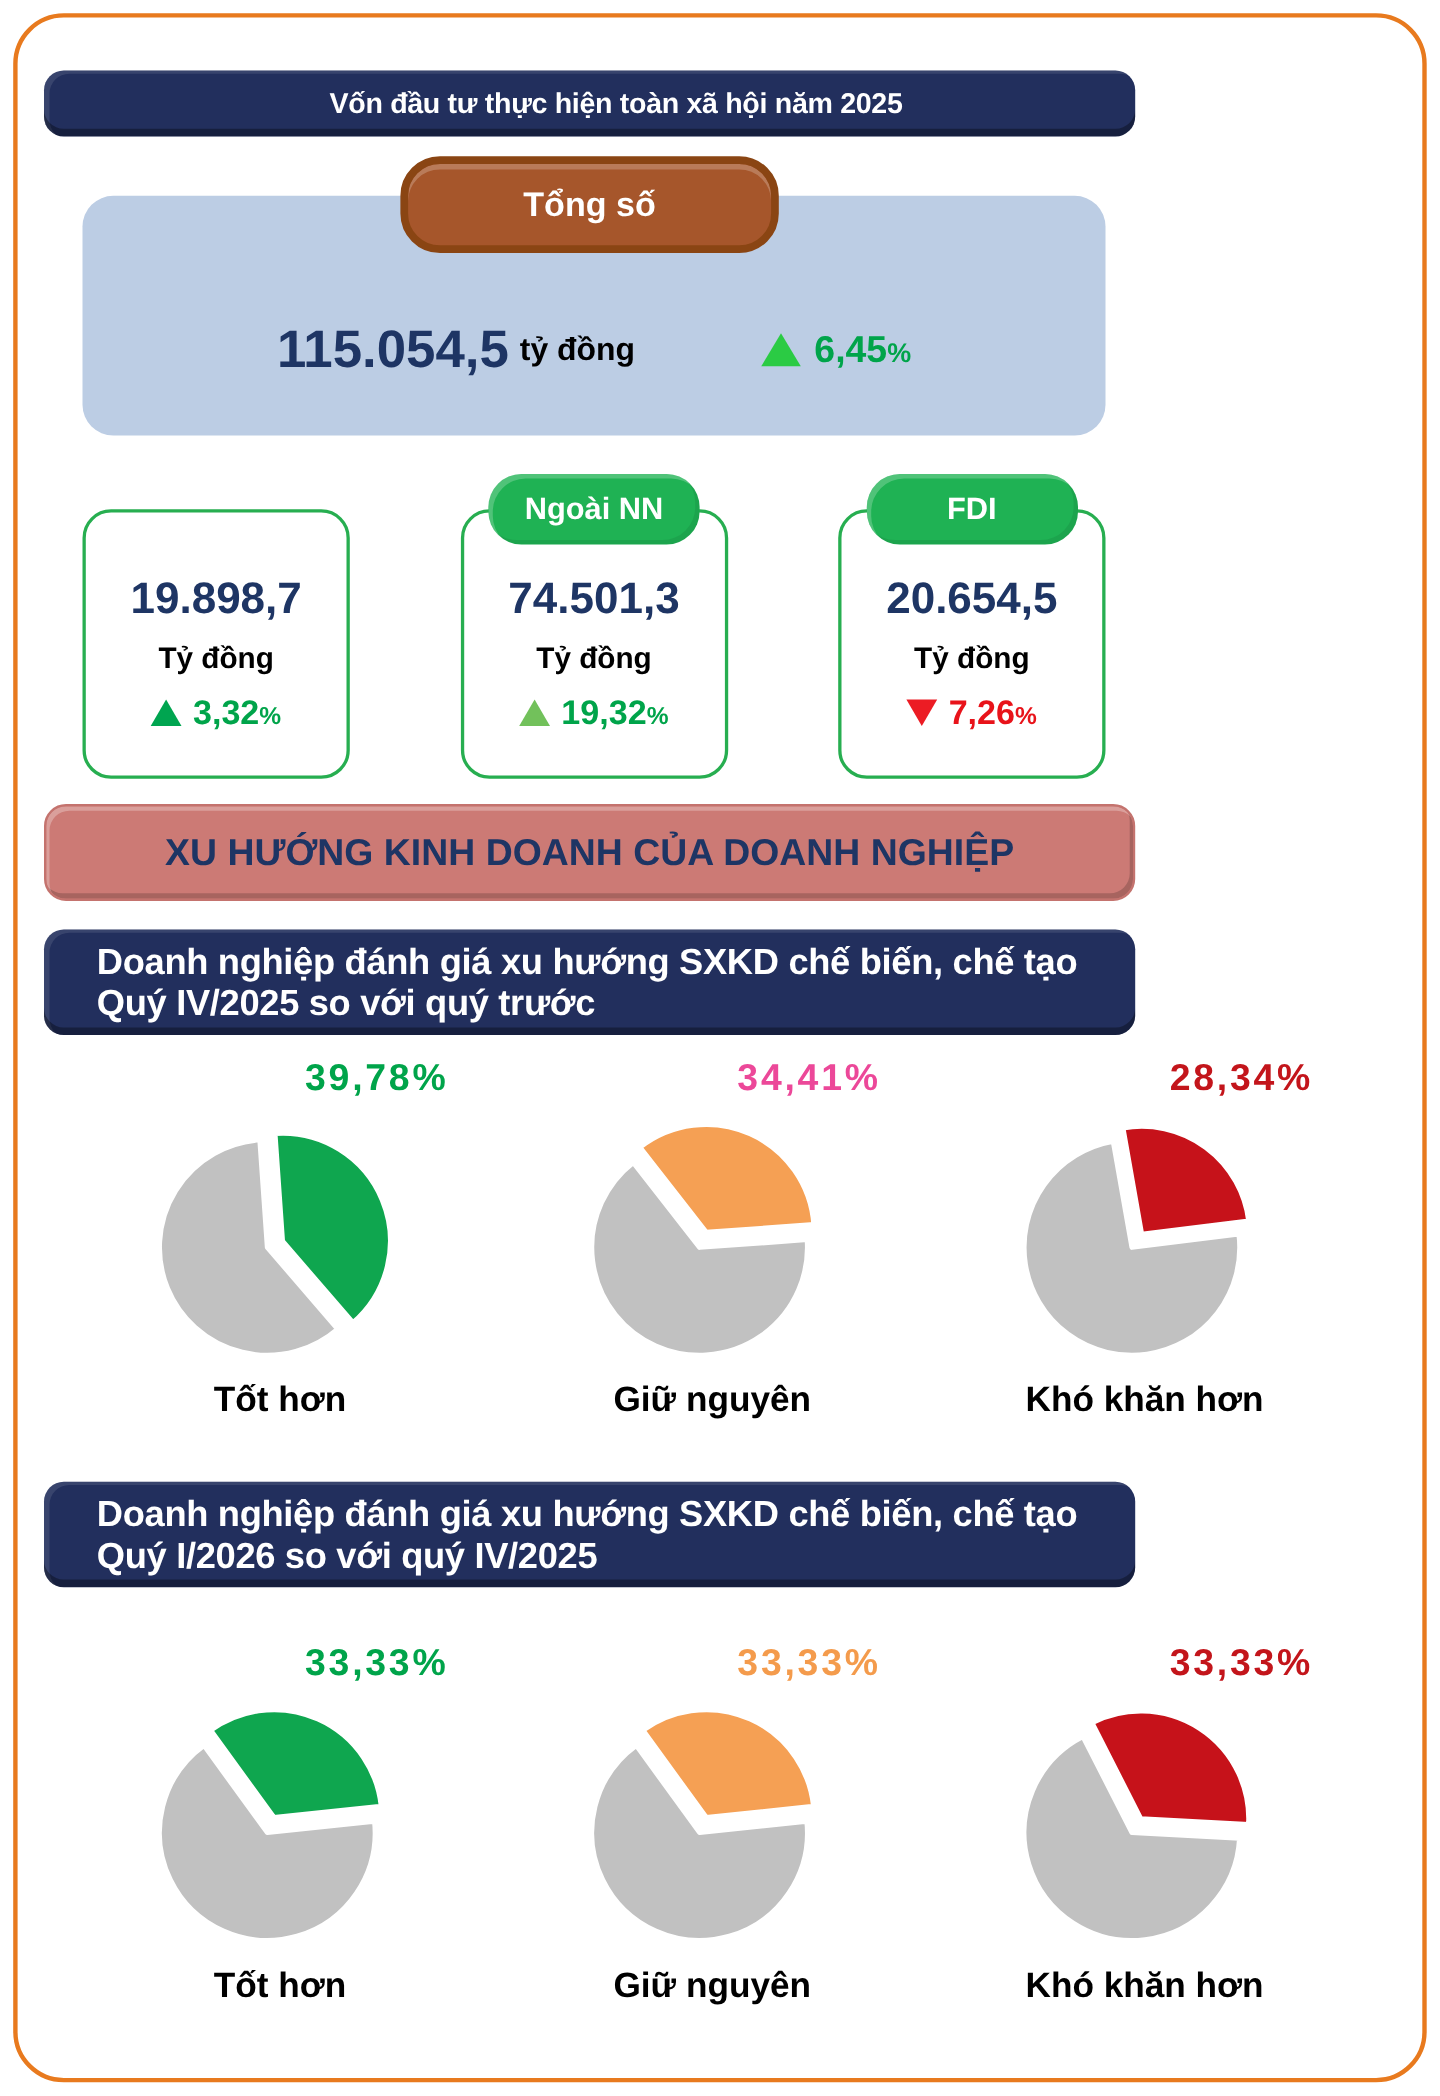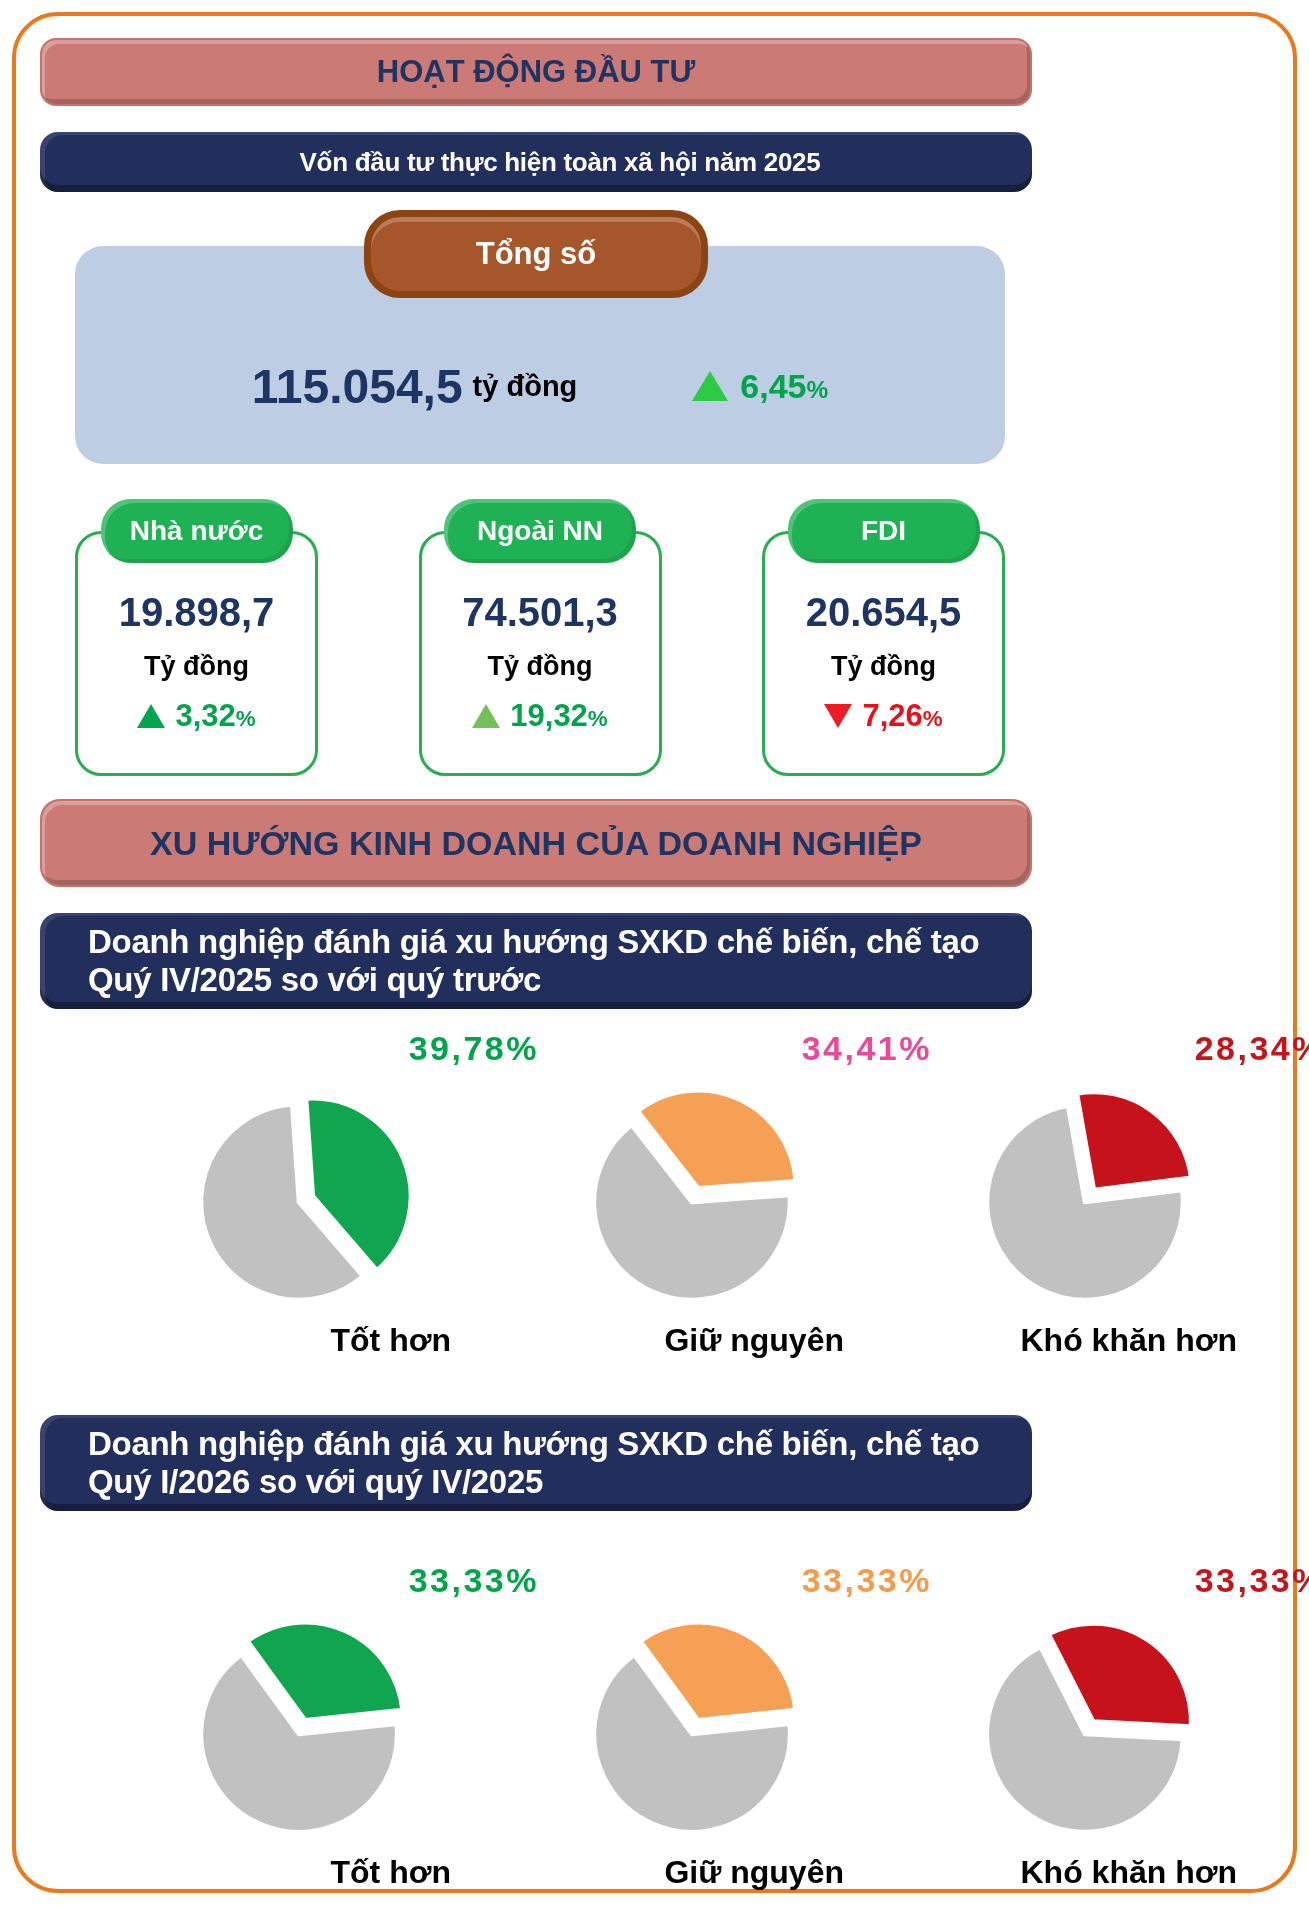--- a/index.html
+++ b/index.html
@@ -53,35 +53,32 @@
   .card-value{font-size:40px;color:#1E3564;}
   .card-unit{font-size:27px;color:#000;margin-top:16px;}
   .card-change{display:flex;align-items:center;margin-top:16px;font-size:31px;}
   .card-change .chg{margin-left:10px;}
   .txt-green{color:#00A44A;}
   .txt-red{color:#E8131A;}
 
   
   .pies-row{display:flex;width:1180px;margin-left:18px;margin-top:20px;}
   .pies-row.mt-lg{margin-top:50px;}
-  .pie-col{width:393px;display:flex;flex-direction:column;align-items:flex-end;}
+  .pie-col{width:393px;display:flex;flex-direction:column;align-items:center;}
   .pie-pct{font-size:34px;letter-spacing:2.5px;transform:translateX(88px);white-space:nowrap;}
   .pie-svg{margin-top:2px;}
   .pie-name{font-size:32px;color:#000;margin-top:4px;white-space:nowrap;}
 </style>
 </head>
 <body>
 
 <div class="page">
   <div class="frame"></div>
   <div class="content">
 
-    <div class="pink-banner">
-      <span>HOẠT ĐỘNG ĐẦU TƯ</span>
-    </div>
 
     <div class="navy-banner sub">
       <span>Vốn đầu tư thực hiện toàn xã hội năm 2025</span>
     </div>
 
     <div class="total-area">
       <div class="total-badge">
         <span>Tổng số</span>
       </div>
       <div class="total-panel">
@@ -90,23 +87,20 @@
         <span class="total-change">
           <span class="tri tri-up-big"></span>
           <span class="chg"><span>6,45</span><span class="pct-sign">%</span></span>
         </span>
       </div>
     </div>
 
     <div class="cards-row">
 
       <div class="card">
-        <div class="card-badge">
-          <span>Nhà nước</span>
-        </div>
         <div class="card-body">
           <div class="card-value">19.898,7</div>
           <div class="card-unit">Tỷ đồng</div>
           <div class="card-change">
             <span class="tri tri-up-dark"></span>
             <span class="chg txt-green"><span>3,32</span><span class="pct-sign">%</span></span>
           </div>
         </div>
       </div>
 

